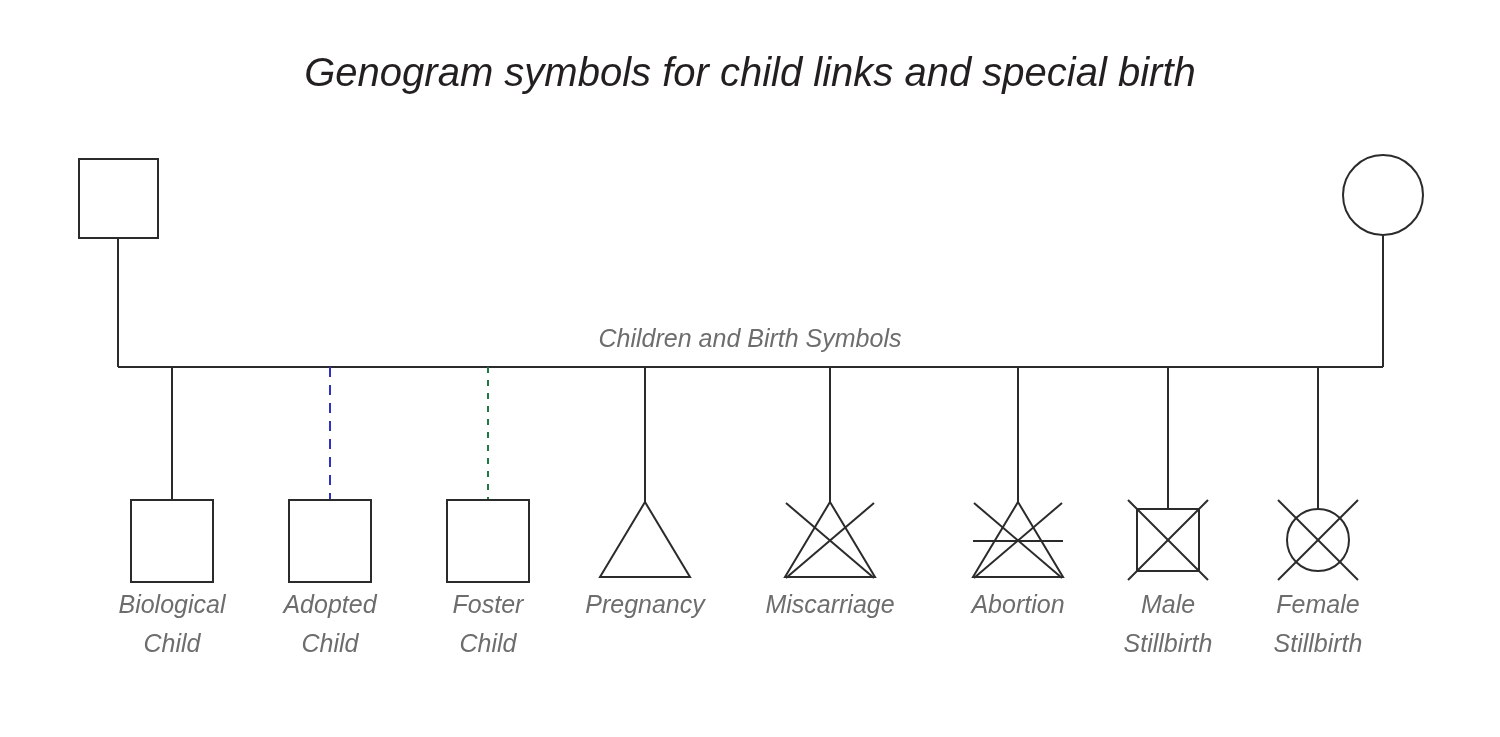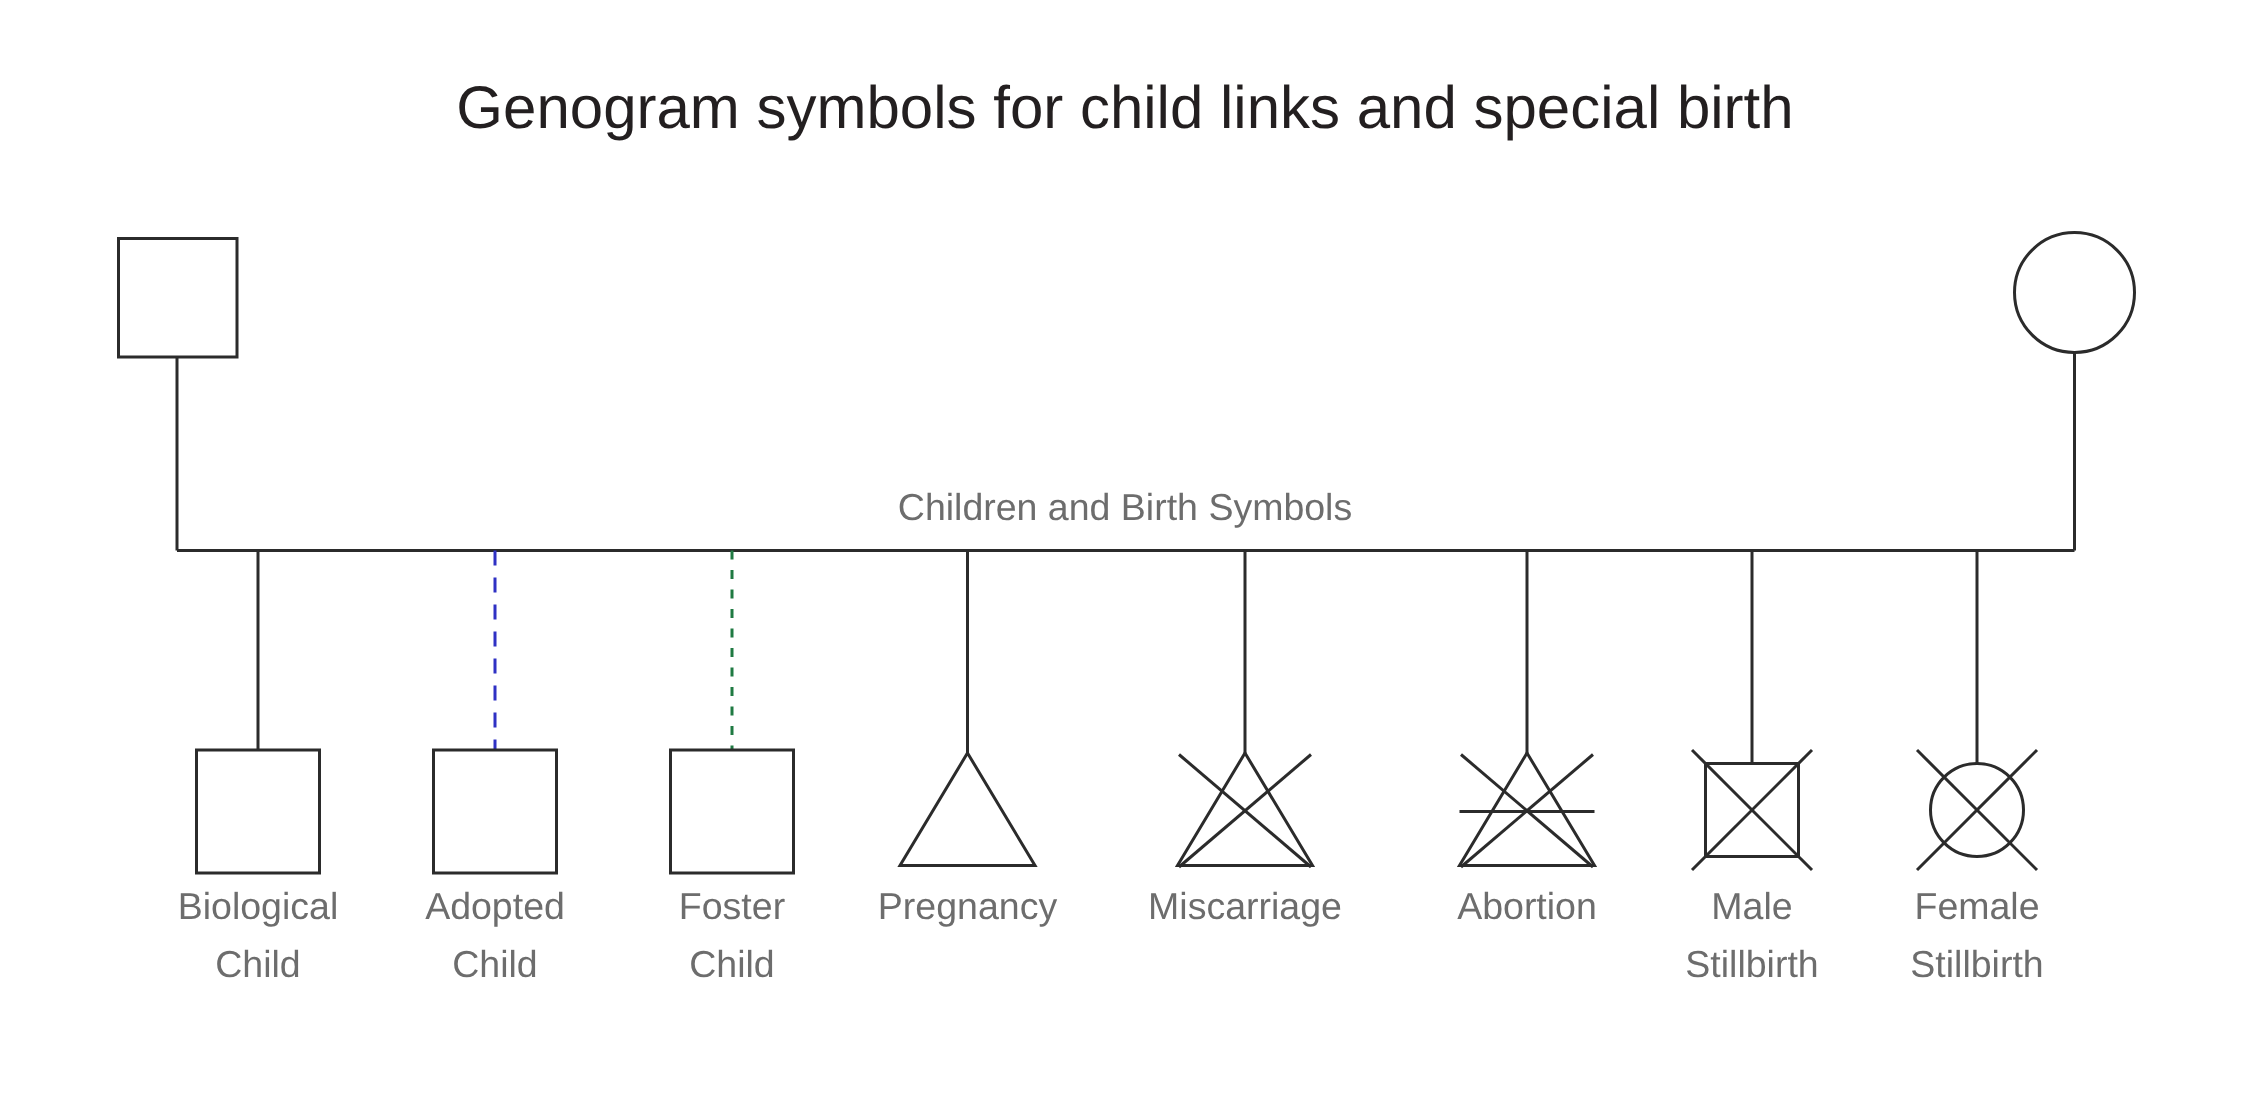--- a/index.html
+++ b/index.html
@@ -13,20 +13,21 @@
     position: relative;
     overflow: hidden;
     font-family: "Liberation Sans", sans-serif;
   }
   #genogram-root {
     position: absolute;
     left: 0;
     top: 0;
     width: 1500px;
     height: 737px;
+    font-style: italic;
   }
   svg.diagram {
     position: absolute;
     left: 0;
     top: 0;
     width: 1500px;
     height: 737px;
     display: block;
   }
   .title-text {

